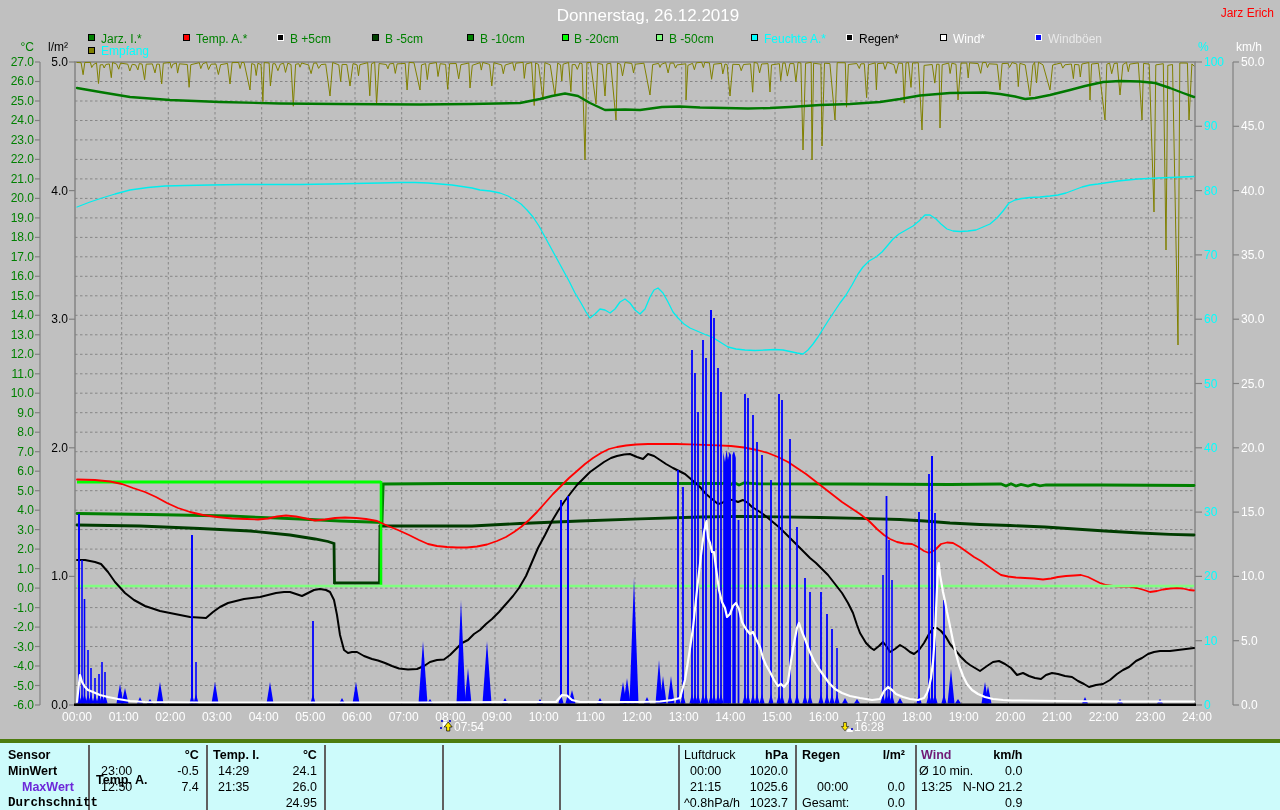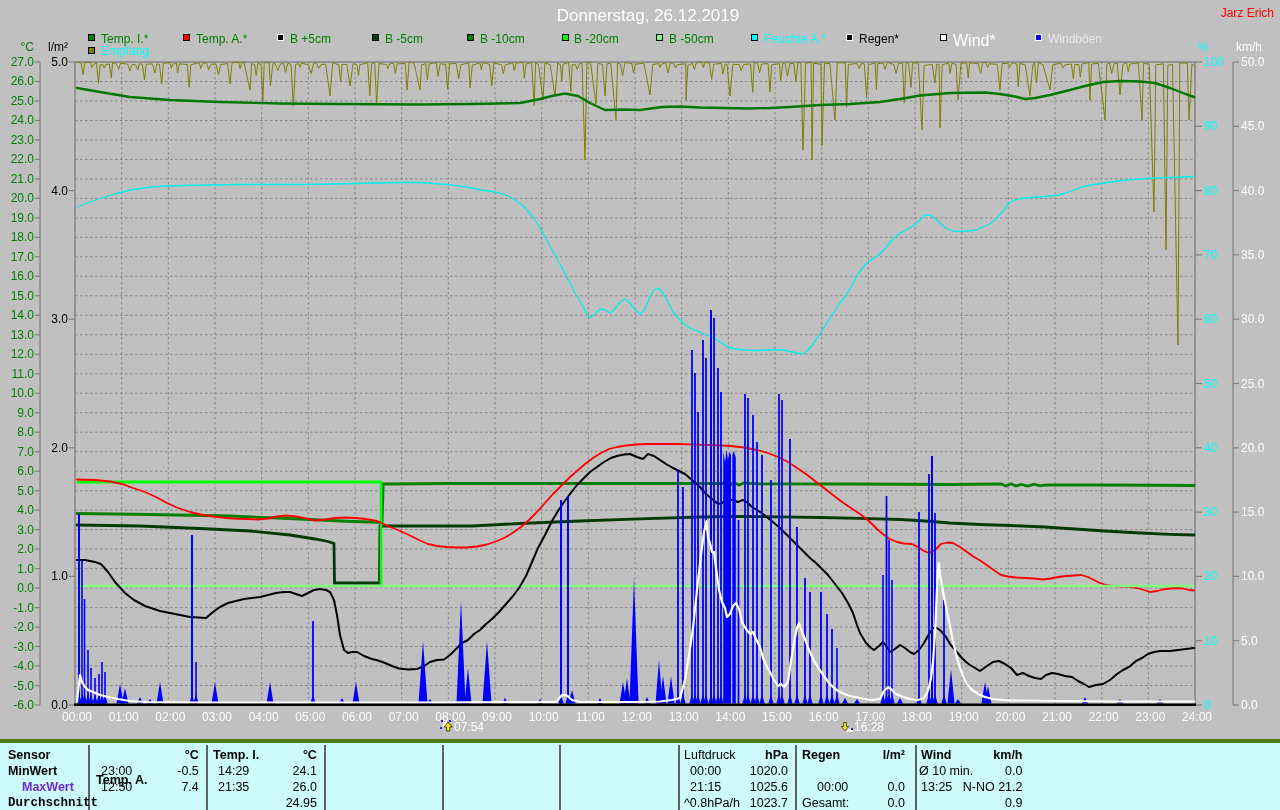--- a/index.html
+++ b/index.html
@@ -1,37 +1,37 @@
 <!DOCTYPE html>
 <html><head><meta charset="utf-8"><style>
 *{margin:0;padding:0;box-sizing:border-box}
 body{width:1280px;height:810px;background:#C0C0C0;font-family:"Liberation Sans",sans-serif;position:relative;overflow:hidden}
 </style></head><body>
 <div style="position:absolute;left:8px;top:6px;width:1280px;text-align:center;font-size:17px;color:#FFFFFF">Donnerstag, 26.12.2019</div>
 <div style="position:absolute;right:6px;top:6px;font-size:12px;color:#FF0000">Jarz Erich</div>
 <div style="position:absolute;left:88px;top:34px;width:7px;height:7px;background:#008000;border:1px solid #000000"></div>
-<div style="position:absolute;left:101px;top:32px;font-size:12px;color:#008000">Temp. I.*</div>
+<div style="position:absolute;left:101px;top:32px;font-size:12px;color:#008000">Jarz. I.*</div>
 <div style="position:absolute;left:183px;top:34px;width:7px;height:7px;background:#FF0000;border:1px solid #000000"></div>
 <div style="position:absolute;left:196px;top:32px;font-size:12px;color:#008000">Temp. A.*</div>
 <div style="position:absolute;left:277px;top:34px;width:7px;height:7px;background:#000000;border:1px solid #FFFFFF"></div>
 <div style="position:absolute;left:290px;top:32px;font-size:12px;color:#008000">B +5cm</div>
 <div style="position:absolute;left:372px;top:34px;width:7px;height:7px;background:#004000;border:1px solid #000000"></div>
 <div style="position:absolute;left:385px;top:32px;font-size:12px;color:#008000">B -5cm</div>
 <div style="position:absolute;left:467px;top:34px;width:7px;height:7px;background:#008000;border:1px solid #000000"></div>
 <div style="position:absolute;left:480px;top:32px;font-size:12px;color:#008000">B -10cm</div>
 <div style="position:absolute;left:562px;top:34px;width:7px;height:7px;background:#00FF00;border:1px solid #000000"></div>
 <div style="position:absolute;left:574px;top:32px;font-size:12px;color:#008000">B -20cm</div>
 <div style="position:absolute;left:656px;top:34px;width:7px;height:7px;background:#80FF80;border:1px solid #000000"></div>
 <div style="position:absolute;left:669px;top:32px;font-size:12px;color:#008000">B -50cm</div>
 <div style="position:absolute;left:751px;top:34px;width:7px;height:7px;background:#00FFFF;border:1px solid #000000"></div>
 <div style="position:absolute;left:764px;top:32px;font-size:12px;color:#00FFFF">Feuchte A.*</div>
 <div style="position:absolute;left:846px;top:34px;width:7px;height:7px;background:#000000;border:1px solid #FFFFFF"></div>
 <div style="position:absolute;left:859px;top:32px;font-size:12px;color:#000000">Regen*</div>
 <div style="position:absolute;left:940px;top:34px;width:7px;height:7px;background:#FFFFFF;border:1px solid #000000"></div>
-<div style="position:absolute;left:953px;top:32px;font-size:16px;color:#FFFFFF">Wind*</div>
+<div style="position:absolute;left:953px;top:32px;font-size:12px;color:#FFFFFF">Wind*</div>
 <div style="position:absolute;left:1035px;top:34px;width:7px;height:7px;background:#0000FF;border:1px solid #FFFFFF"></div>
 <div style="position:absolute;left:1048px;top:32px;font-size:12px;color:#E8E8E8">Windböen</div>
 <div style="position:absolute;left:88px;top:47px;width:7px;height:7px;background:#808000;border:1px solid #000000"></div>
 <div style="position:absolute;left:101px;top:44px;font-size:12px;color:#00FFFF">Empfang</div>
 <svg width="1280" height="810" style="position:absolute;left:0;top:0">
     <g stroke="#868686" stroke-width="1" stroke-dasharray="2.5,2.5">
       <line x1="121.7" y1="62" x2="121.7" y2="705"></line>
       <line x1="168.3" y1="62" x2="168.3" y2="705"></line>
       <line x1="215.0" y1="62" x2="215.0" y2="705"></line>
       <line x1="261.7" y1="62" x2="261.7" y2="705"></line>
@@ -450,19 +450,19 @@
     <div style="position:absolute;top:37px;font-size:12.5px;color:#000;left:690px;">21:15</div>
     <div style="position:absolute;top:37px;font-size:12.5px;color:#000;right:492px;text-align:right;">1025.6</div>
     <div style="position:absolute;top:53px;font-size:12.5px;color:#000;left:684px;">^0.8hPa/h</div>
     <div style="position:absolute;top:53px;font-size:12.5px;color:#000;right:492px;text-align:right;">1023.7</div>
     <div style="position:absolute;top:5px;font-size:12.5px;color:#000;font-weight:bold;left:802px;">Regen</div>
     <div style="position:absolute;top:5px;font-size:12.5px;color:#000;font-weight:bold;right:375px;text-align:right;">l/m²</div>
     <div style="position:absolute;top:37px;font-size:12.5px;color:#000;left:817px;">00:00</div>
     <div style="position:absolute;top:37px;font-size:12.5px;color:#000;right:375px;text-align:right;">0.0</div>
     <div style="position:absolute;top:53px;font-size:12.5px;color:#000;left:802px;">Gesamt:</div>
     <div style="position:absolute;top:53px;font-size:12.5px;color:#000;right:375px;text-align:right;">0.0</div>
-    <div style="position:absolute;top:5px;font-size:12.5px;color:#000000;font-weight:bold;left:921px;">Wind</div>
+    <div style="position:absolute;top:5px;font-size:12.5px;color:#701a75;font-weight:bold;left:921px;">Wind</div>
     <div style="position:absolute;top:5px;font-size:12.5px;color:#000;font-weight:bold;right:257.5px;text-align:right;">km/h</div>
     <div style="position:absolute;top:21px;font-size:12.5px;color:#000;left:919px;">Ø 10 min.</div>
     <div style="position:absolute;top:21px;font-size:12.5px;color:#000;right:257.5px;text-align:right;">0.0</div>
     <div style="position:absolute;top:37px;font-size:12.5px;color:#000;left:921px;">13:25</div>
     <div style="position:absolute;top:37px;font-size:12.5px;color:#000;right:257.5px;text-align:right;">N-NO 21.2</div>
     <div style="position:absolute;top:53px;font-size:12.5px;color:#000;right:257.5px;text-align:right;">0.9</div>
   </div>
 </body></html>

